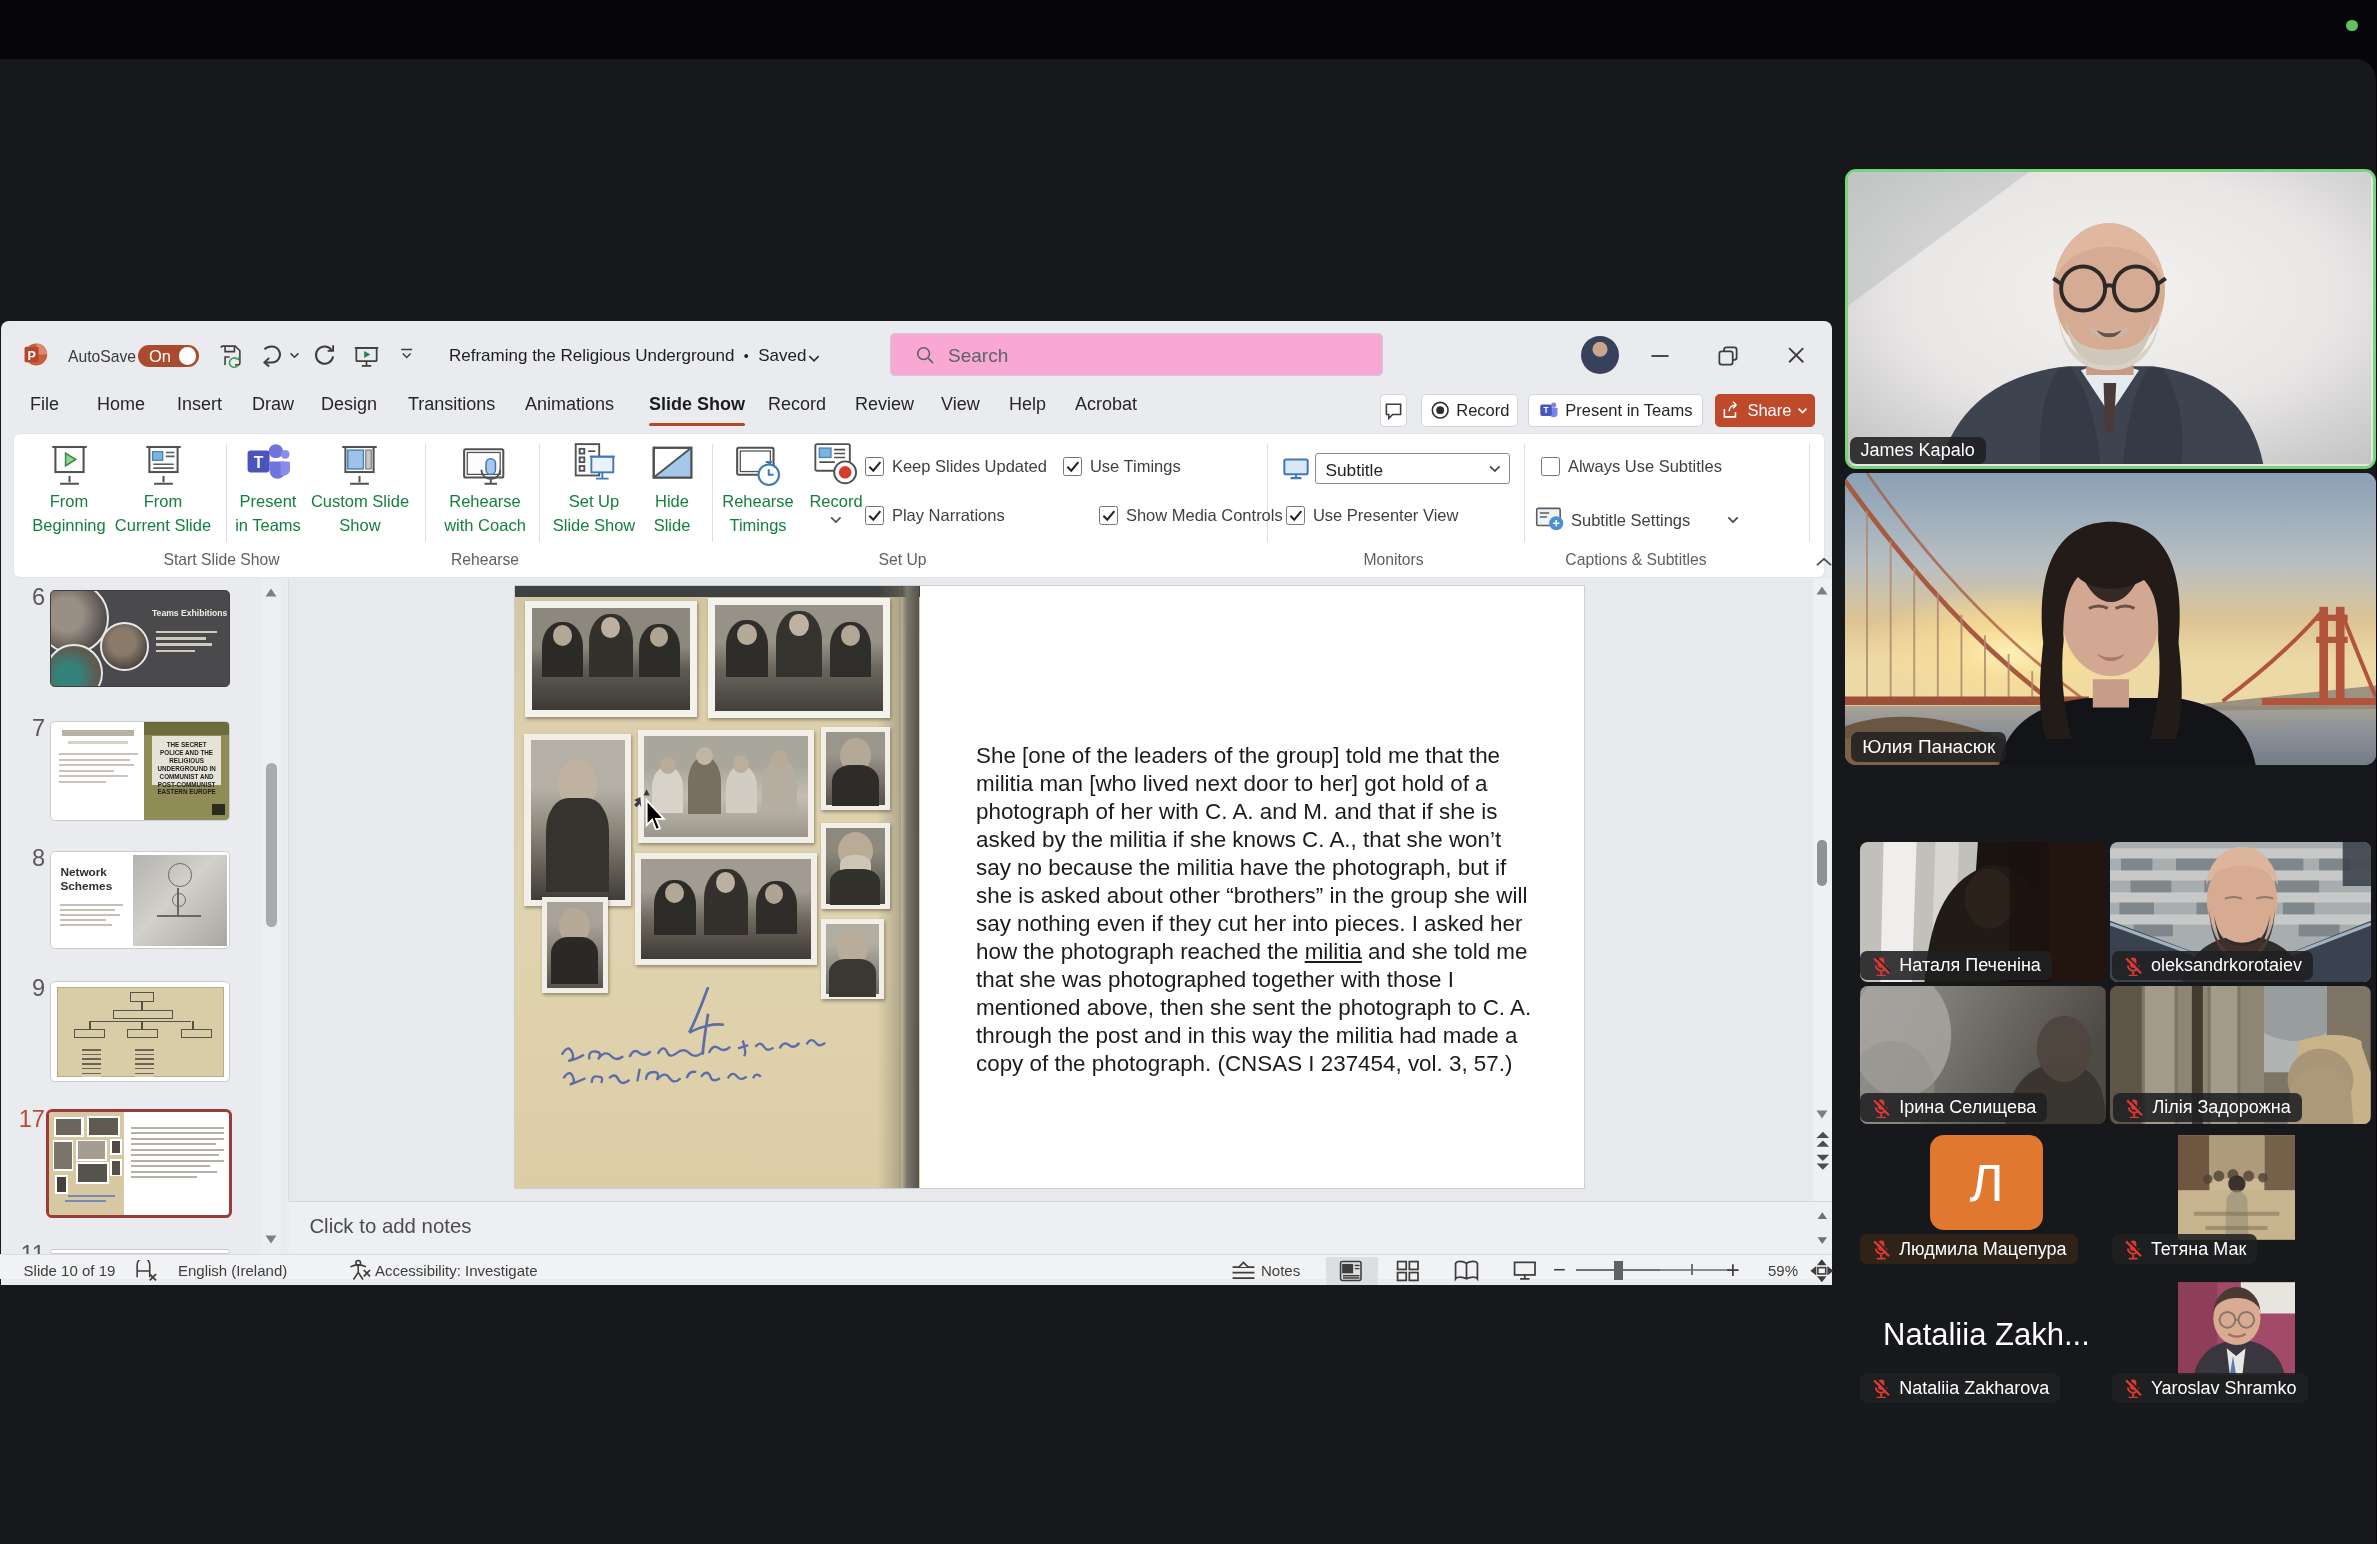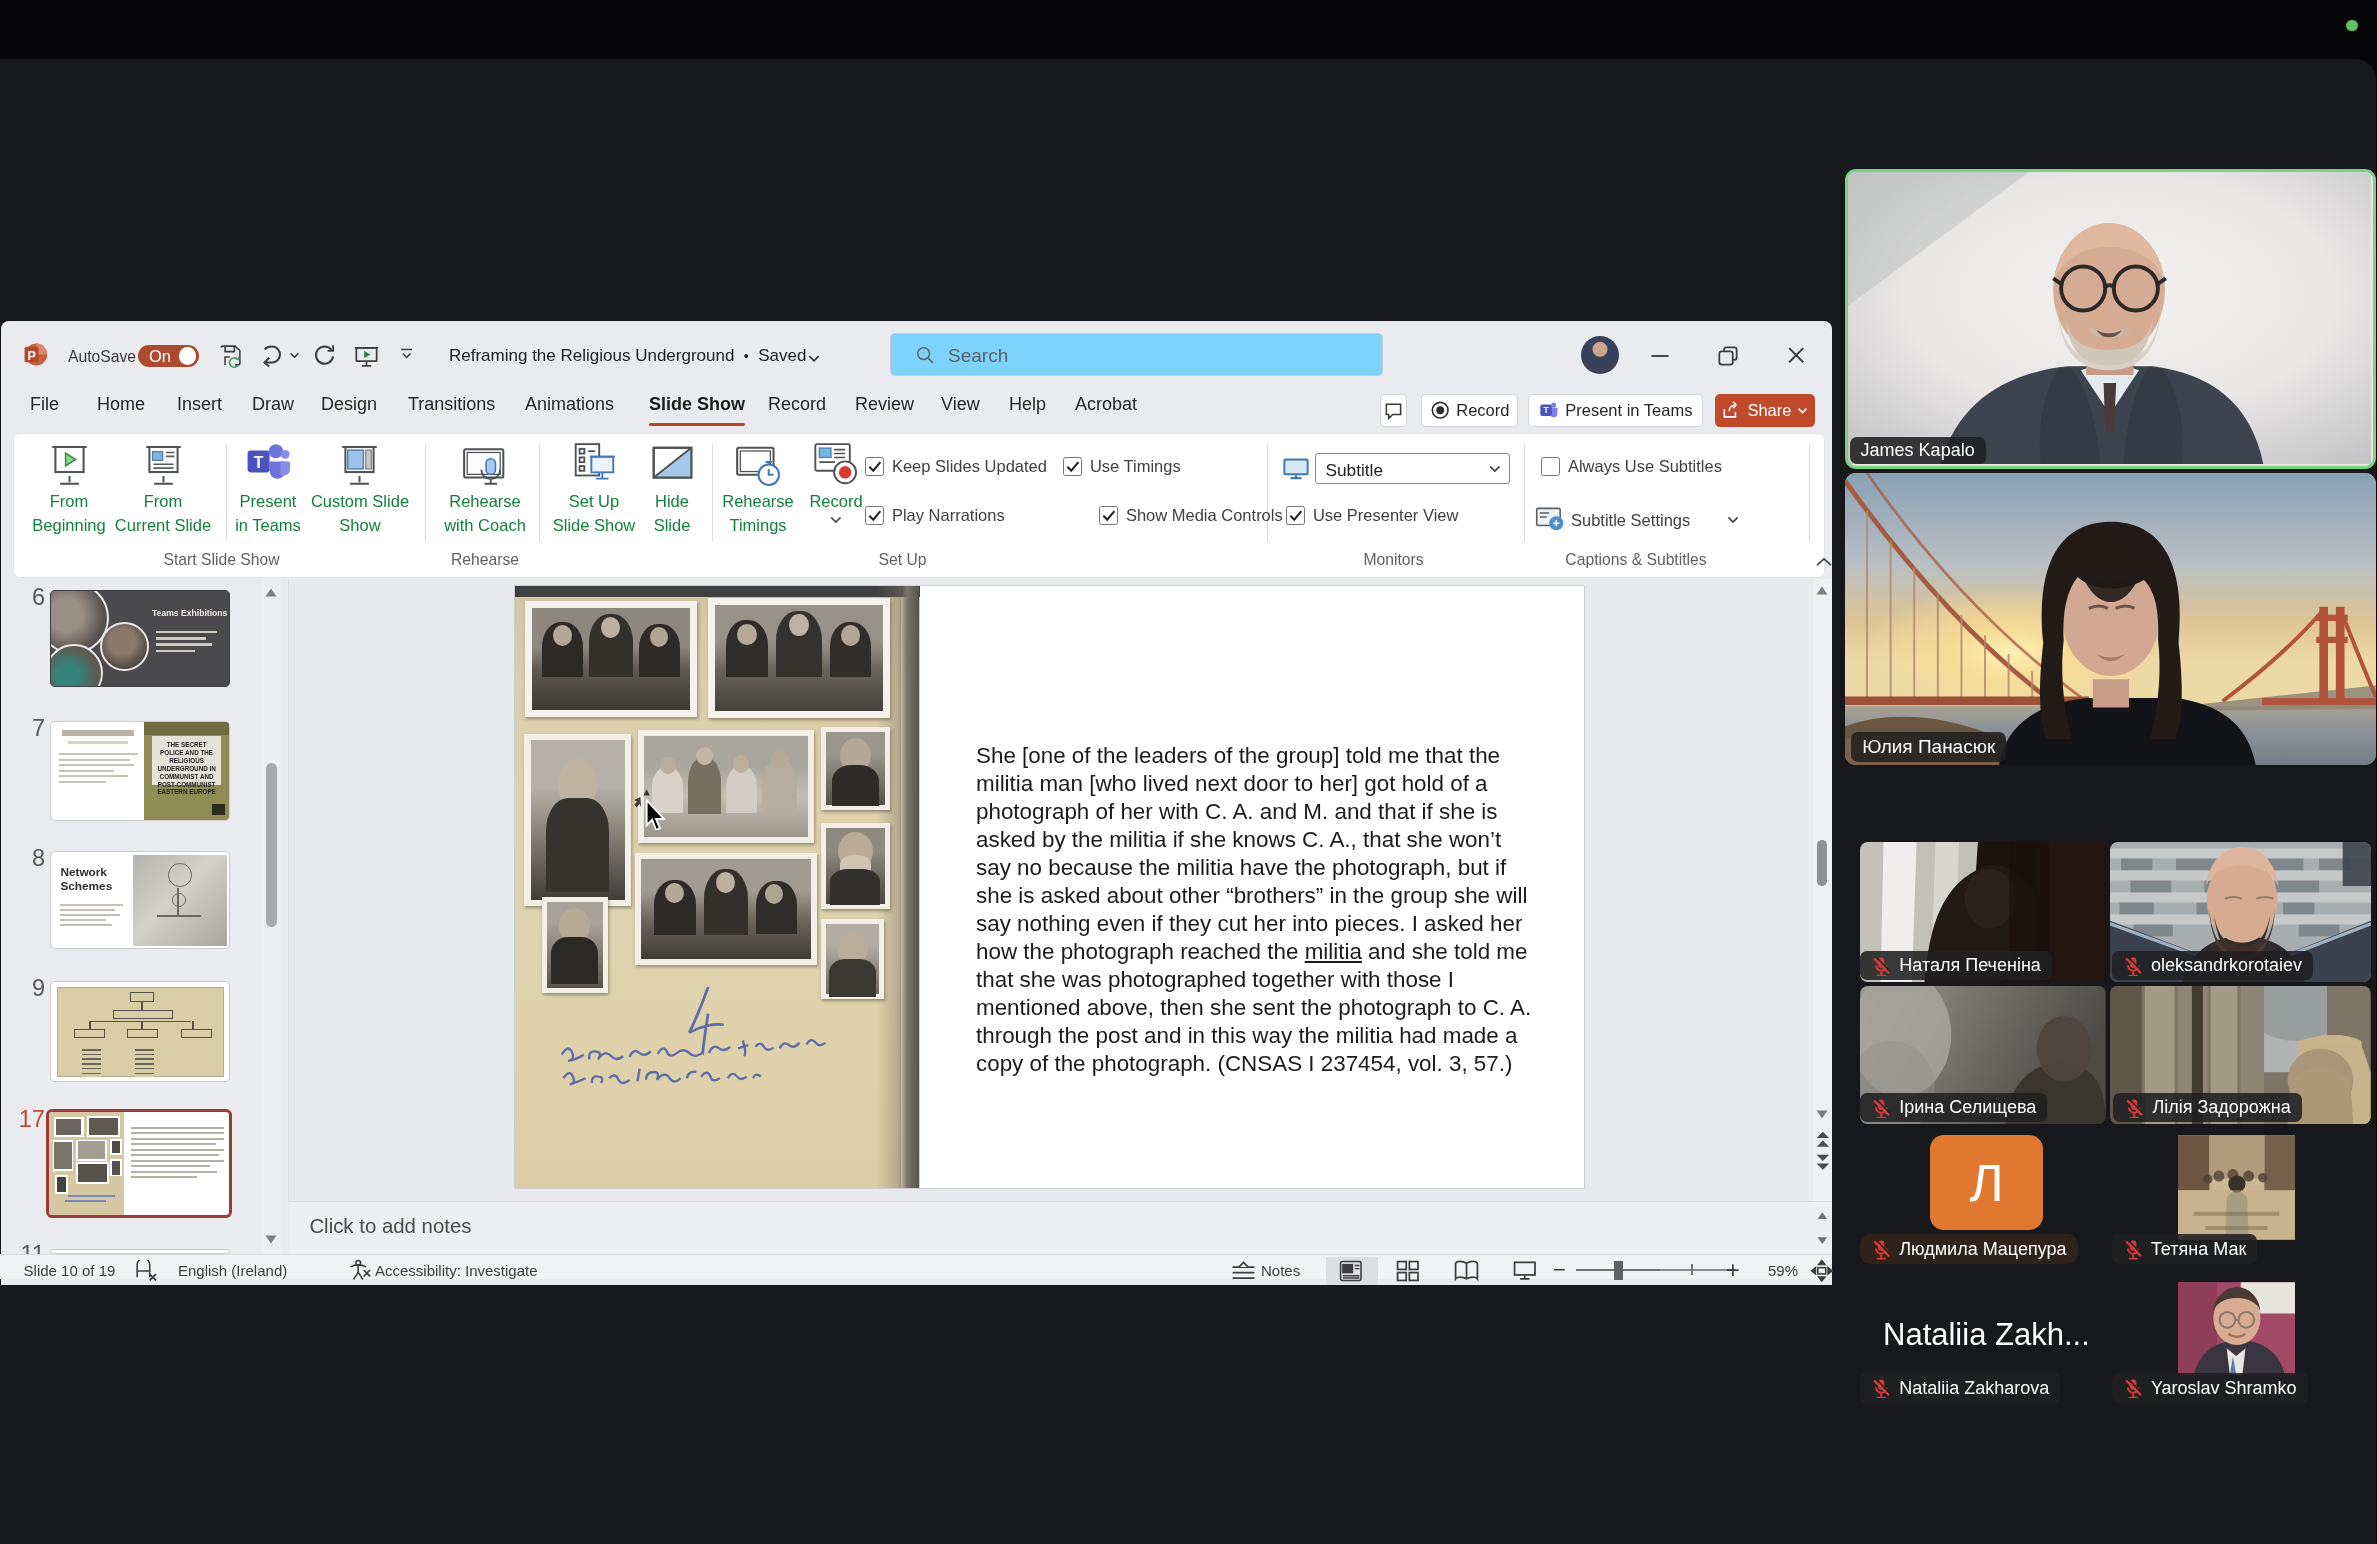--- a/index.html
+++ b/index.html
@@ -6,21 +6,21 @@
 html,body { width:2377px; height:1544px; overflow:hidden; background:#060608; font-family:"Liberation Sans", sans-serif; }
 .abs { position:absolute; }
 #desk { position:relative; width:2377px; height:1544px; background:#060608; }
 #zoomwin { position:absolute; left:0; top:59px; width:2376px; height:1485px; background:#17181b; border-radius:0 20.4px 0 0; }
 #gdot { position:absolute; left:2346px; top:19.7px; width:11.8px; height:11.8px; border-radius:50%; background:#5ec25f; }
 
 #ppt { position:absolute; left:0; top:0; width:2377px; height:1544px; }
 #pptbg { position:absolute; left:0.8px; top:321px; width:1831px; height:964px; background:#e9ebef; border-radius:7.9px 7.9px 0 0; }
 .tbtxt { position:absolute; font-size:21px; color:#3a3a3a; }
 #titletext { position:absolute; left:449px; top:346px; font-size:17px; color:#1e1e1e; white-space:nowrap; }
-#searchbox { position:absolute; left:890px; top:333px; width:493px; height:43px; background:#7dd3fc; border:0.8px solid #c9cdd3; border-radius:4.7px; }
+#searchbox { position:absolute; left:890px; top:333px; width:493px; height:43px; background:#f9a8d4; border:0.8px solid #c9cdd3; border-radius:4.7px; }
 .wbtn { position:absolute; top:394px; height:33px; background:#fff; border:0.8px solid #d2d4d8; border-radius:4.7px; display:flex; align-items:center; justify-content:center; font-size:16.5px; color:#252525; }
 .menuitem { position:absolute; top:394px; font-size:18px; color:#262626; white-space:nowrap; }
 #ribbon { position:absolute; left:0; top:0; }
 #rbbg { position:absolute; left:13.4px; top:433px; width:1812px; height:145px; background:#fff; border:0.8px solid #e2e4e8; border-radius:7px; }
 .ritem { position:absolute; text-align:center; font-size:16.5px; color:#15803d; line-height:23.6px; white-space:nowrap; }
 .rlabel { position:absolute; font-size:15.7px; color:#5f5f5f; text-align:center; white-space:nowrap; }
 .rdiv { position:absolute; top:444px; width:0.8px; height:98px; background:#dcdee2; }
 .cbrow { position:absolute; display:flex; align-items:center; font-size:16.5px; color:#3f3f3f; white-space:nowrap; }
 .cbox { width:19px; height:19px; border:1.6px solid #747678; border-radius:2.4px; background:#fff; margin-right:7.9px; position:relative; flex:none; }
 .cbox svg { position:absolute; left:0.8px; top:0.8px; }
@@ -834,21 +834,21 @@
               <rect x="7" y="24" width="12" height="2" rx="1"></rect>
             </g>
             <path d="M4 3 L23 22" stroke="#d83a34" stroke-width="3"></path>
             <path d="M6 1 L25 20" stroke="#262626" stroke-width="2"></path>
           </svg>Лілія Задорожна</div>
     </div>
 
     <div class="vtile" style="left:1860px;top:1133px;width:246px;height:140px;background:#17181b;">
       <div class="abs" style="left:70px;top:2.4px;width:113px;height:95px;border-radius:14px;background:#e0792f;"></div>
       <div class="abs" style="left:70px;top:2.4px;width:113px;height:95px;display:flex;align-items:center;justify-content:center;font-size:52px;color:#fff;">Л</div>
-      <div class="vlabel" style="left:0px;bottom:8.6px;height:30px;background:rgba(50,36,24,0.9);border-radius:10px;"><svg class="mic" width="20.4" height="20.4" viewBox="0 0 26 26">
+      <div class="vlabel" style="left:0px;bottom:8.6px;height:30px;background:rgba(50,36,24,0.9);"><svg class="mic" width="20.4" height="20.4" viewBox="0 0 26 26">
             <g fill="#d83a34">
               <rect x="9" y="2" width="8" height="13" rx="4"></rect>
               <path d="M5 12 a8 8 0 0 0 16 0 h-2.6 a5.4 5.4 0 0 1 -10.8 0 z"></path>
               <rect x="11.7" y="20" width="2.6" height="4"></rect>
               <rect x="7" y="24" width="12" height="2" rx="1"></rect>
             </g>
             <path d="M4 3 L23 22" stroke="#d83a34" stroke-width="3"></path>
             <path d="M6 1 L25 20" stroke="#302520" stroke-width="2"></path>
           </svg>Людмила Мацепура</div>
     </div>

